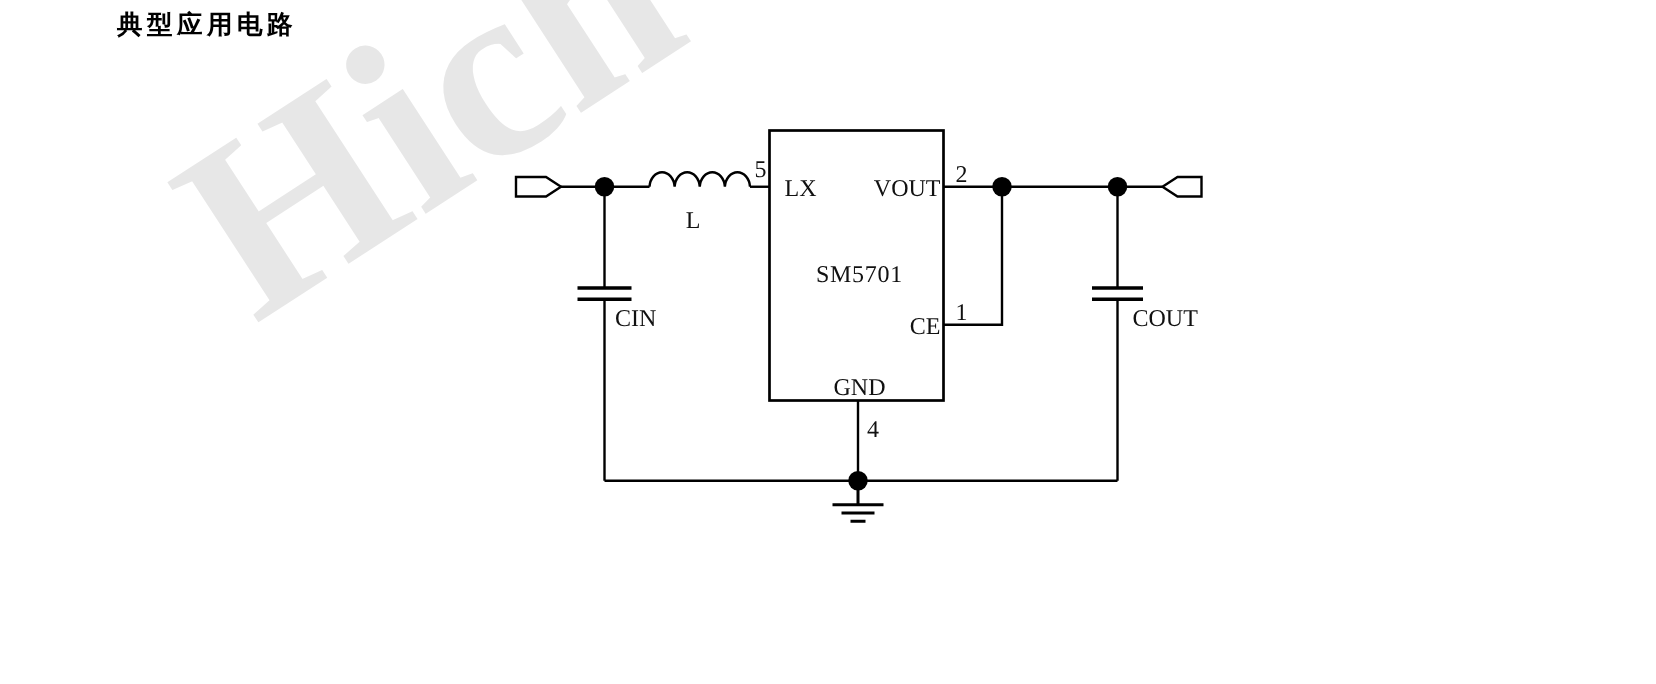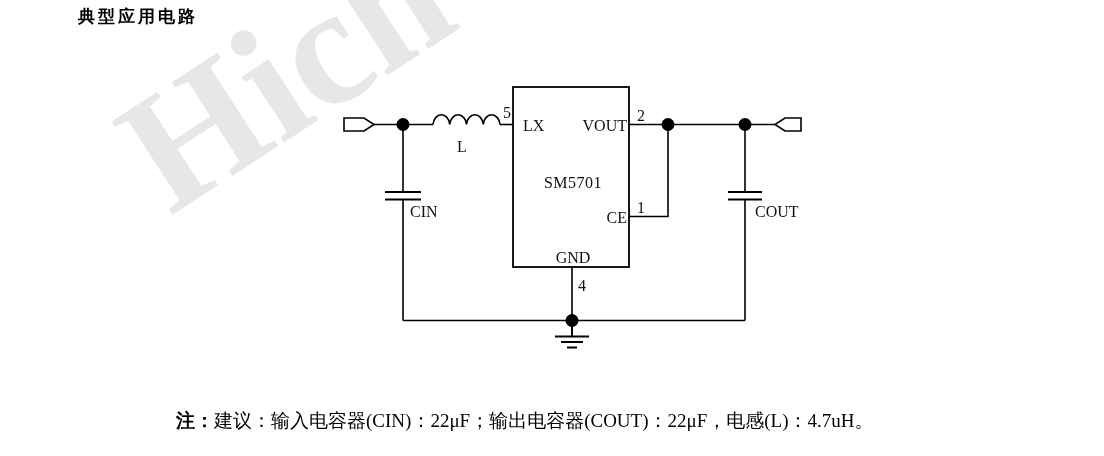--- a/index.html
+++ b/index.html
@@ -113,15 +113,14 @@
       <text x="627" y="222.5" text-anchor="end">CE</text>
       <text x="641" y="213" text-anchor="middle">1</text>
       <text x="573" y="263" text-anchor="middle">GND</text>
       <text x="582" y="291" text-anchor="middle">4</text>
       <text x="462" y="152" text-anchor="middle">L</text>
       <text x="410" y="217">CIN</text>
       <text x="755" y="217">COUT</text>
     </g>
   </svg>
 
-  <p class="note"><span class="prefix">注：</span><span>建议：输入电容器(CIN)：22μF；输出电容器(COUT)：22μF，电感(L)：4.7uH。</span></p>
 
 </div>
 
 </body></html>

